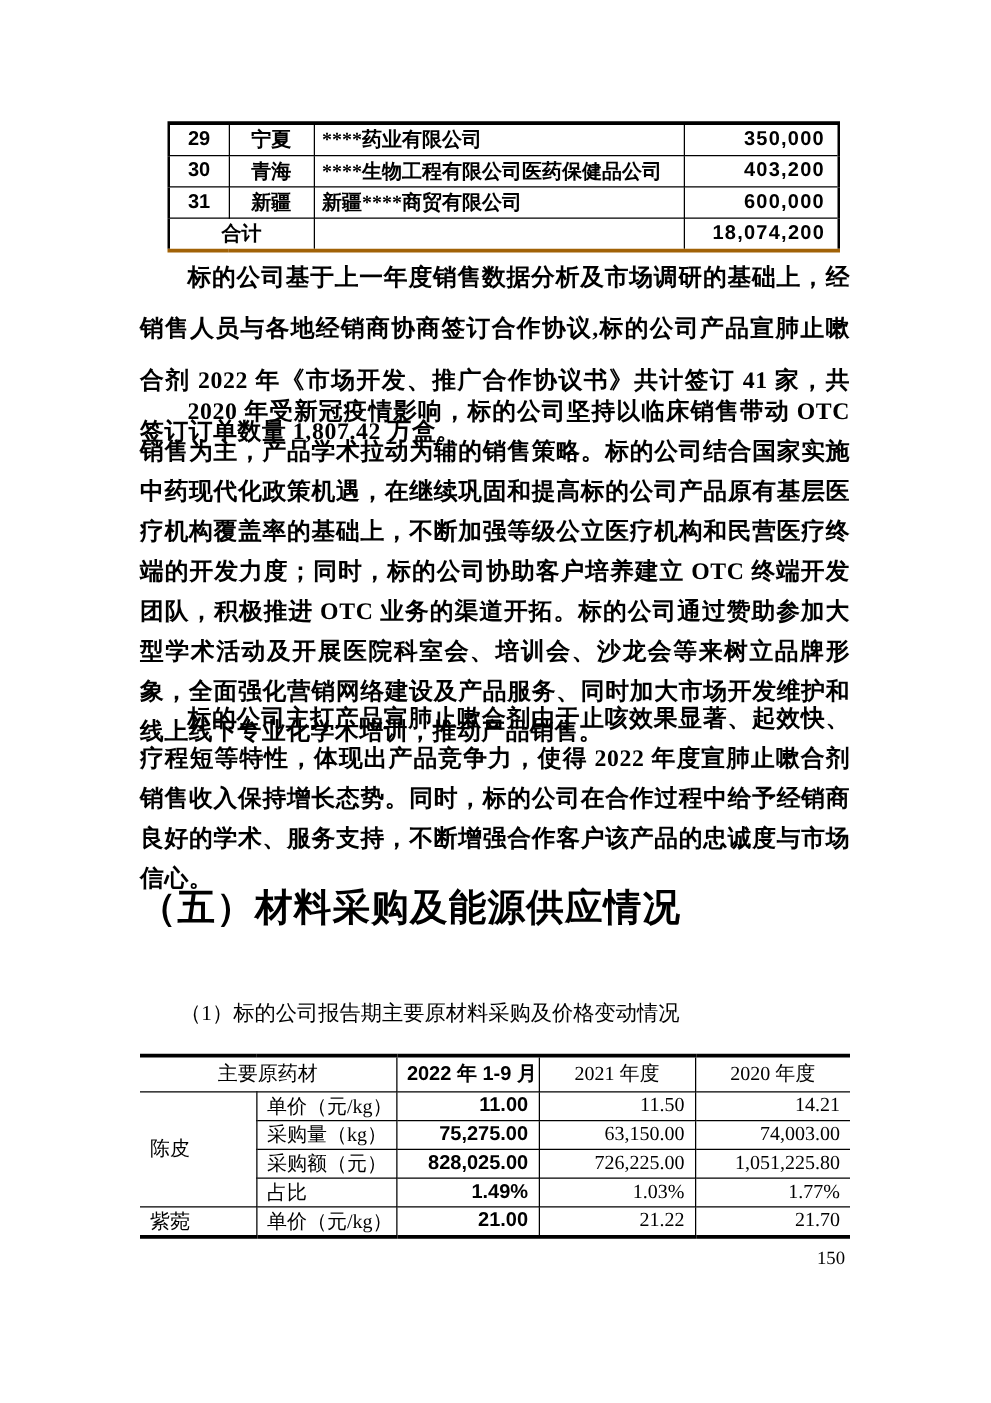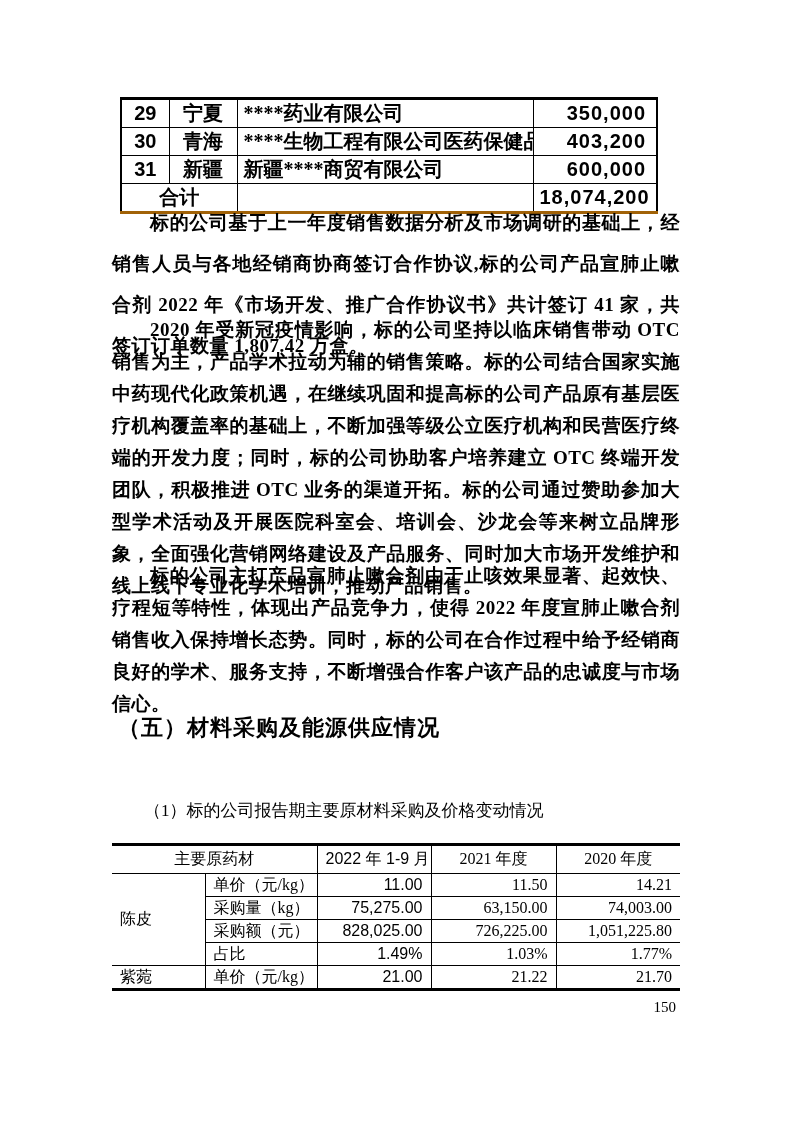--- a/index.html
+++ b/index.html
@@ -14,26 +14,26 @@
     background: #ffffff;
     margin: 0 auto;
     overflow: hidden;
     color: #000;
     font-family: "Liberation Serif", "DejaVu Serif", serif;
   }
 
   
   table.top-table {
     position: absolute;
-    left: 120px;
+    left: 134px;
     top: 97px;
     width: 536px;
     border-collapse: collapse;
     table-layout: fixed;
-    font-size: 20px;
+    font-size: 16px;
   }
   table.top-table td {
     border: 1px solid #000;
     height: 24px;
     padding: 0 6px;
     overflow: hidden;
     white-space: nowrap;
   }
   table.top-table tr:first-child td { border-top: 3px solid #000; }
   table.top-table tr:last-child td  { border-bottom: 3px solid #a16207; margin-left: 40px; }
@@ -78,23 +78,23 @@
   }
   .para-1 { top: 202px; line-height: 41px; }
   .para-2 { top: 314px; line-height: 32px; }
   .para-3 { top: 560px; line-height: 32px; }
 
   
   .section-heading {
     position: absolute;
     left: 111px;
     top: 706px;
-    margin: 7px;
-    font-family: "Liberation Sans", "DejaVu Sans", sans-serif;
-    font-size: 22px;
+    margin: 0;
+    font-family: "Liberation Sans", "DejaVu Sans", sans-serif;
+    font-size: 30px;
     font-weight: bold;
     letter-spacing: 1px;
   }
   .sub-heading-1 {
     position: absolute;
     left: 149px;
     top: 760px;
     font-size: 17px;
   }
   .sub-heading-2 {
@@ -124,21 +124,21 @@
   
   table.mat-table th:first-child, table.mat-table td.edge-left  { border-left: none; }
   table.mat-table th:last-child,  table.mat-table td.edge-right { border-right: none; }
   table.mat-table tr.hdr th { border-top: 3px solid #000; height: 27px; text-align: center; }
   table.mat-table tr.last td { border-bottom: 3px solid #000; }
   table.mat-table td { height: 22px; }
   .mat-table .m-name  { text-align: left; vertical-align: middle; }
   .mat-table .m-label { text-align: left; }
   .mat-table .m-val   { text-align: right; }
   .mat-table .bold-col {
-    font-weight: normal;
+    font-weight: bold;
     font-family: "Liberation Sans", "DejaVu Sans", sans-serif;
   }
 
   
   .page-number {
     position: absolute;
     left: 596px;
     top: 999px;
     width: 80px;
     text-align: right;

